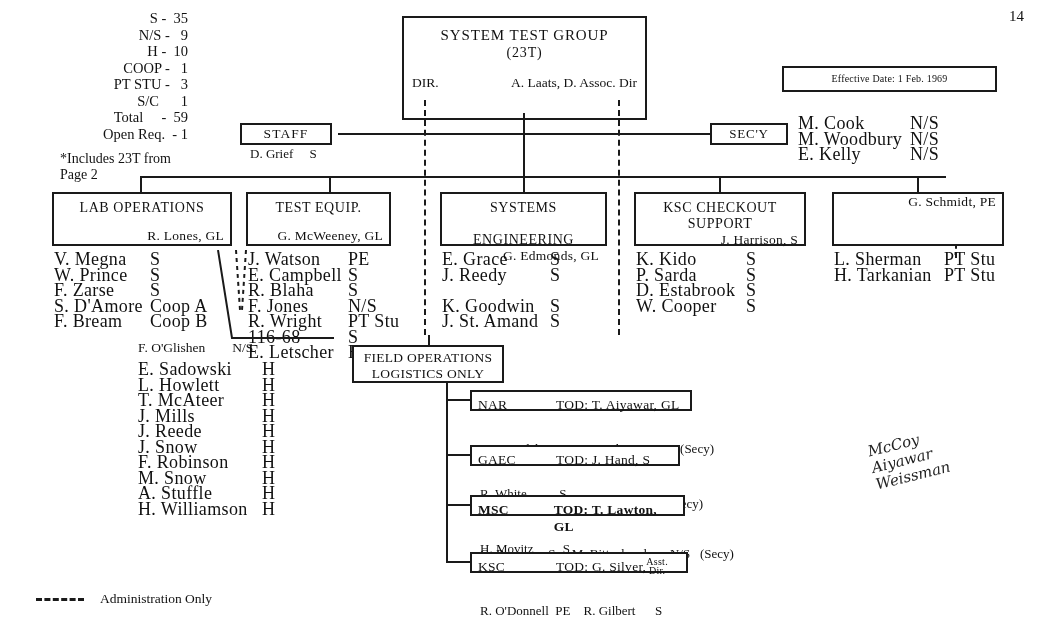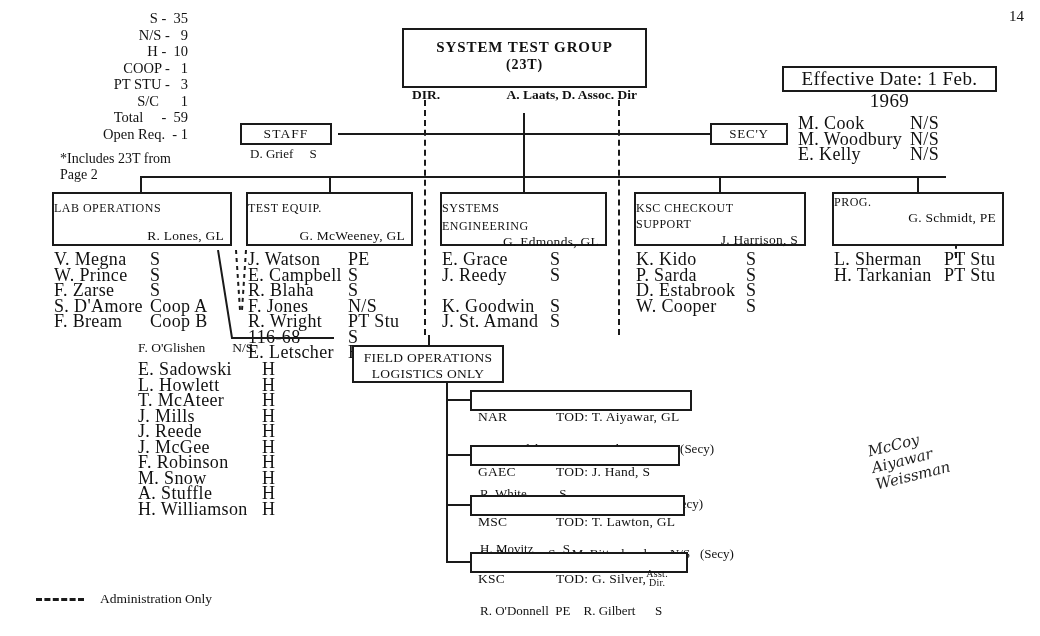--- a/index.html
+++ b/index.html
@@ -53,49 +53,49 @@
     line-height: 16.5px;
     white-space: pre;
     display: block;
     text-align: right;
     padding-right: 112px;
   }
   #summary .note { font-size: 14px; line-height: 16px; margin-top: 9px; }
   #summary .note span { display: block; }
 
   
-  #grp-box { left: 402px; top: 28px; width: 245px; height: 60px; font-weight: bold; }
+  #grp-box { left: 402px; top: 16px; width: 245px; height: 104px; }
   #grp-box .t1 { font-size: 15px; margin-top: 9px; }
   #grp-box .t2 { font-size: 14px; margin-top: 1px; }
   #grp-box .t3 {
     font-size: 13.5px; margin-top: 14px;
     display: flex; justify-content: space-between; padding: 0 8px;
   }
 
   
   #eff-box { left: 782px; top: 66px; width: 215px; height: 26px; }
-  #eff-box .t { font-size: 19px; text-align: center; line-height: 22px; letter-spacing: 0.02em;}
+  #eff-box .t { font-size: 10px; text-align: center; line-height: 22px; letter-spacing: 0.02em;}
 
   
   #staff-box { left: 240px; top: 123px; width: 92px; height: 22px; }
   #staff-box .t { font-size: 13.5px; text-align: center; line-height: 18px; letter-spacing: 0.08em; }
   #staff-sub { left: 250px; top: 146px; font-size: 13px; white-space: pre; }
 
   
   #secy-box { left: 710px; top: 123px; width: 78px; height: 22px; }
   #secy-box .t { font-size: 13px; text-align: center; line-height: 18px; letter-spacing: 0.06em; }
   #secy-list { left: 798px; top: 116px; }
 
   
   .dept { height: 54px; }
-  .dept .dt { font-size: 12px; margin-top: 6px; letter-spacing: 0.04em; line-height: 16px; }
+  .dept .dt { font-size: 14px; text-align: center; margin-top: 6px; letter-spacing: 0.04em; line-height: 16px; }
   .dept .dl { font-size: 13.5px; text-align: right; padding-right: 6px; letter-spacing: 0.02em; }
 
   #d1 { left: 52px; top: 192px; width: 180px; }
-  #d2 { left: 246px; top: 192px; width: 167px; }
+  #d2 { left: 246px; top: 192px; width: 145px; }
   #d3 { left: 440px; top: 192px; width: 167px; }
   #d4 { left: 634px; top: 192px; width: 172px; }
   #d5 { left: 832px; top: 192px; width: 172px; }
 
   #l1 { left: 54px; top: 252px; }
   #l2 { left: 248px; top: 252px; }
   #l3 { left: 442px; top: 252px; }
   #l4 { left: 636px; top: 252px; }
   #l5 { left: 834px; top: 252px; }
 
@@ -104,26 +104,26 @@
   #hlist { left: 138px; top: 362px; }
 
   
   #fo-box { left: 352px; top: 345px; width: 152px; height: 38px; }
   #fo-box .t { font-size: 13.5px; text-align: center; line-height: 16px; margin-top: 3px; letter-spacing: 0.02em; }
 
   
   .tod { height: 21px; }
   .tod .t {
     font-size: 13.5px; line-height: 17px;
-    display: flex; padding: 16px 6px; letter-spacing: 0.02em;
+    display: flex; padding: 4px 6px; letter-spacing: 0.02em;
   }
   .tod .t .k { width: 78px; }
   #t-nar { left: 470px; top: 390px; width: 222px; }
   #t-gaec { left: 470px; top: 445px; width: 210px; }
-  #t-msc { left: 470px; top: 495px; width: 215px; }
+  #t-msc { left: 470px; top: 495px; width: 215px; font-weight: bold; }
   #t-ksc { left: 470px; top: 552px; width: 218px; }
 
   #t-ksc .t .v { position: relative; }
   #t-ksc .stack {
     display: inline-block; font-size: 10px; line-height: 9px;
     text-align: center; vertical-align: middle; position: relative; top: -1px;
   }
 
   .todsub { font-size: 13px; line-height: 15px; white-space: pre; }
   #s-nar { left: 480px; top: 411px; }
@@ -219,30 +219,29 @@
 <div class="abs box dept" id="d1">
   <div class="dt">LAB OPERATIONS</div>
   <div class="dl" style="margin-top:12px">R. Lones, GL</div>
 </div>
 <div class="abs box dept" id="d2">
   <div class="dt">TEST EQUIP.</div>
   <div class="dl" style="margin-top:12px">G. McWeeney,  GL</div>
 </div>
 <div class="abs box dept" id="d3">
   <div class="dt">SYSTEMS</div>
-  <div class="dt" style="margin-top:2px">ENGINEERING</div>
+  <div class="dt" style="margin-top:16px">ENGINEERING</div>
   <div class="dl">G. Edmonds, GL</div>
 </div>
 <div class="abs box dept" id="d4">
   <div class="dt">KSC CHECKOUT</div>
   <div class="dt" style="margin-top:0">SUPPORT</div>
   <div class="dl">J. Harrison,  S</div>
 </div>
 <div class="abs box dept" id="d5">
-  <div class="dt" style="margin-top:0">PROG.</div>
   <div class="dl">G. Schmidt,      PE</div>
 </div>
 
 <div class="abs rowlist" id="l1">
   <span class="r"><span class="name" style="width:96px">V. Megna</span><span class="code">S</span></span>
   <span class="r"><span class="name" style="width:96px">W. Prince</span><span class="code">S</span></span>
   <span class="r"><span class="name" style="width:96px">F. Zarse</span><span class="code">S</span></span>
   <span class="r"><span class="name" style="width:96px">S. D'Amore</span><span class="code">Coop A</span></span>
   <span class="r"><span class="name" style="width:96px">F. Bream</span><span class="code">Coop B</span></span>
 </div>
@@ -285,21 +284,21 @@
   </svg>
 </div>
 
 <div class="abs" id="oglishen">F. O'Glishen        N/S</div>
 <div class="abs rowlist" id="hlist">
   <span class="r"><span class="name" style="width:124px">E. Sadowski</span><span class="code">H</span></span>
   <span class="r"><span class="name" style="width:124px">L. Howlett</span><span class="code">H</span></span>
   <span class="r"><span class="name" style="width:124px">T. McAteer</span><span class="code">H</span></span>
   <span class="r"><span class="name" style="width:124px">J. Mills</span><span class="code">H</span></span>
   <span class="r"><span class="name" style="width:124px">J. Reede</span><span class="code">H</span></span>
-  <span class="r"><span class="name" style="width:124px">J. McGee</span><span class="code">H</span></span>
+  <span class="r"><span class="name" style="width:124px">J. Snow</span><span class="code">H</span></span>
   <span class="r"><span class="name" style="width:124px">F. Robinson</span><span class="code">H</span></span>
   <span class="r"><span class="name" style="width:124px">M. Snow</span><span class="code">H</span></span>
   <span class="r"><span class="name" style="width:124px">A. Stuffle</span><span class="code">H</span></span>
   <span class="r"><span class="name" style="width:124px">H. Williamson</span><span class="code">H</span></span>
 </div>
 
 <div class="vline" style="left:428px; top:335px; height:12px;"></div>
 <div class="abs box" id="fo-box">
   <div class="t">FIELD OPERATIONS</div>
   <div class="t" style="margin-top:0">LOGISTICS ONLY</div>

